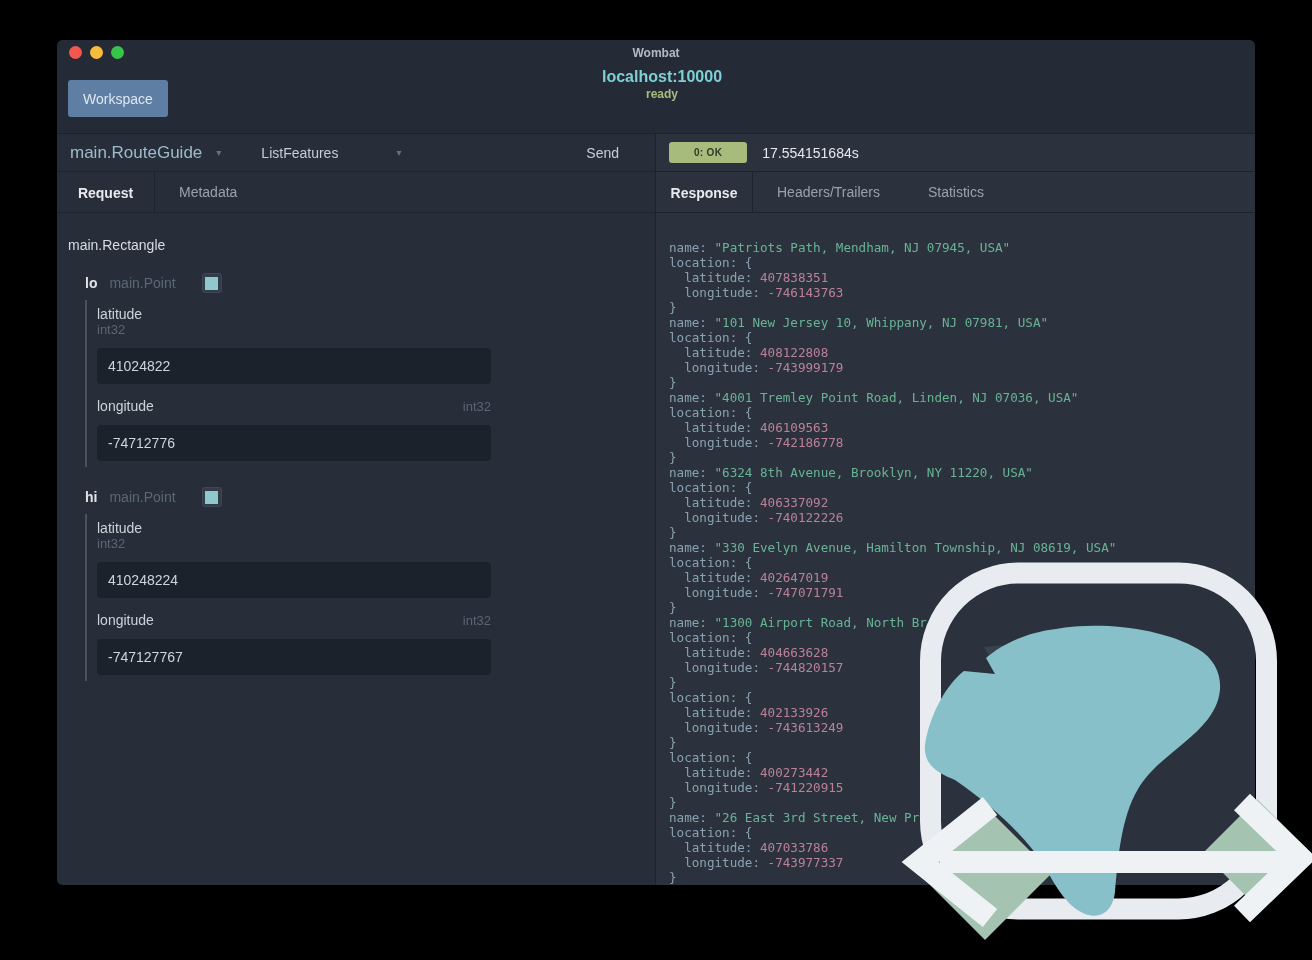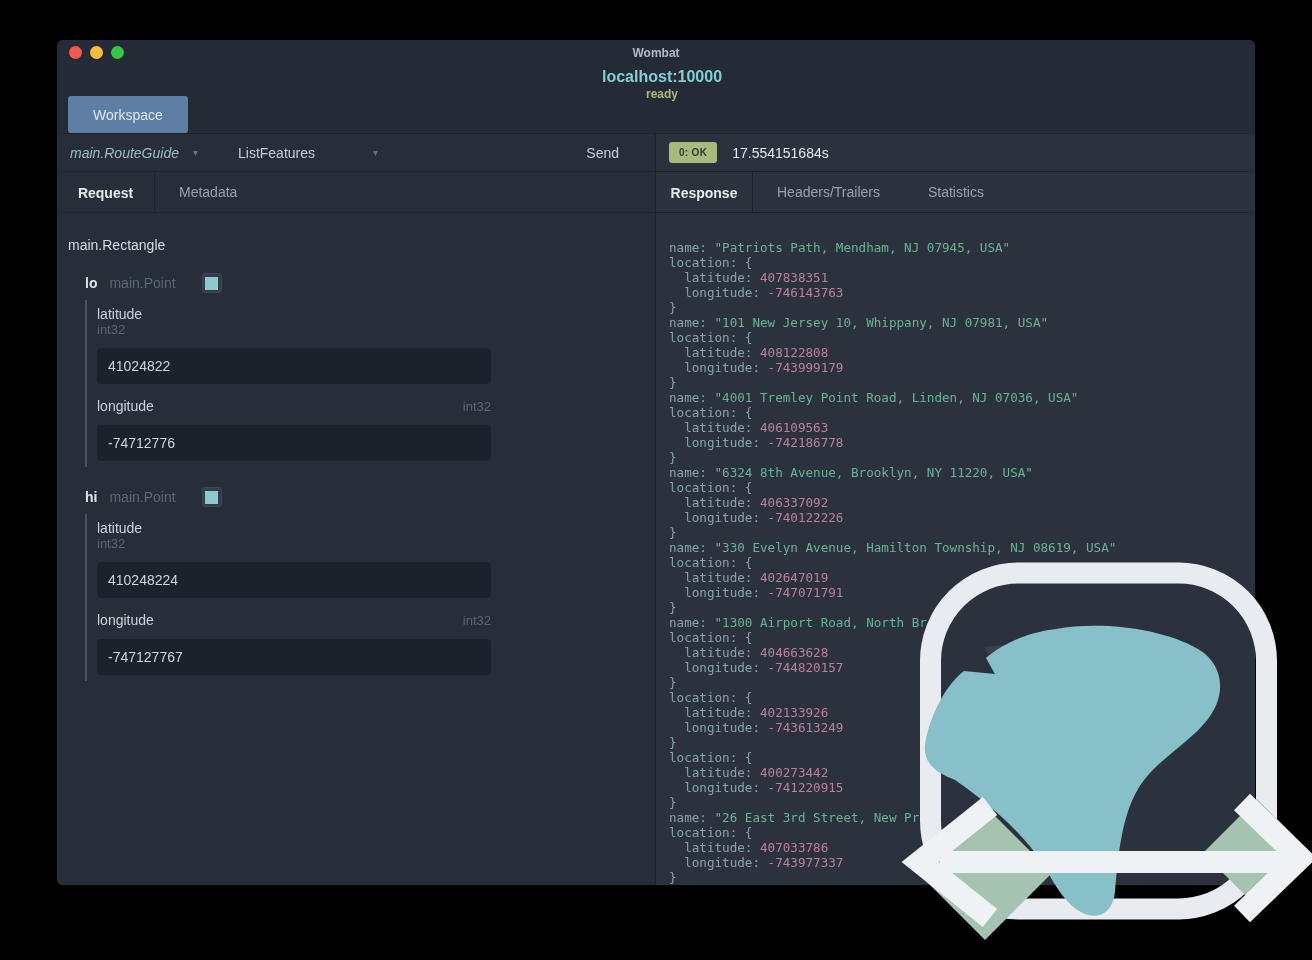--- a/index.html
+++ b/index.html
@@ -13,47 +13,47 @@
 
   
   .titlebar { height:24px; position:relative; background:#252b36; flex:none; }
   .traffic { position:absolute; left:12px; top:6px; display:flex; gap:8px; }
   .light { width:13px; height:13px; border-radius:50%; }
   .light.red { background:#f5564e; } .light.yellow { background:#f6bd3c; } .light.green { background:#35c549; }
   .win-title { text-align:center; font-size:12px; font-weight:bold; color:#b3bac4; line-height:26px; }
 
   
   .header { height:69px; position:relative; background:#252b36; flex:none; }
-  .workspace-btn { position:absolute; left:11px; top:32px; width:120px; height:37px;
+  .workspace-btn { position:absolute; left:11px; top:16px; width:100px; height:37px;
                    background:var(--c-workspace-btn,#5e7ea4); border:none; border-radius:3px;
                    color:#dfe7f0; font-size:14px; font-family:inherit; cursor:pointer; }
   .server-block { position:absolute; left:12px; right:0; top:2px; text-align:center; }
   .server-addr { font-size:16px; font-weight:bold; color:var(--c-accent-teal,#7ed0d5); line-height:21px; }
   .server-status { font-size:12px; font-weight:bold; color:var(--c-status-green,#a8bc7c); line-height:14px; }
 
   
   .main { flex:1; display:flex; flex-direction:row; min-height:0; border-top:1px solid #1d232c; }
   .left-col  { width:598px; flex:none; background:#272e39; display:flex; flex-direction:column; }
   .v-divider { width:1px; background:#1d232c; flex:none; }
   .right-col { flex:1; background:#2b323e; display:flex; flex-direction:column; min-width:0; }
 
   .toolbar { height:38px; flex:none; display:flex; align-items:center;
              border-bottom:1px solid #1d232c; }
   .tl-left { padding-left:13px; }
-  .svc-label { font-size:14px; color:#9dbccb;font-style:italic; }
+  .svc-label { font-size:17px; color:#9dbccb; }
   .chev { font-size:10px; color:#667180; margin-left:14px; }
   .method-label { font-size:14px; color:#c6cdd5; margin-left:40px; }
   .chev2 { margin-left:58px; }
   .send-btn { margin-left:auto; margin-right:36px; background:none; border:none;
               color:#c9d0d8; font-size:14px; font-family:inherit; cursor:pointer; }
 
   .tl-right { padding-left:13px; }
   .status-badge { display:inline-block; background:var(--c-badge-bg,#a7bb7d);
                   color:var(--c-badge-text,#333a26); font-size:10px; font-weight:bold;
-                  padding:5px 10px; border-radius:3px; letter-spacing:.3px; }
+                  padding:5px 25px; border-radius:3px; letter-spacing:.3px; }
   .duration { margin-left:15px; color:#e5e9ed; font-size:14px; }
 
   .tabsrow { height:41px; flex:none; display:flex; align-items:stretch;
              border-bottom:1px solid #1d232c; }
   .tab { display:flex; align-items:center; justify-content:center;
          font-size:14px; color:#98a2ae; cursor:pointer; padding:0 24px; }
   .tab.active { color:#e8ebee; font-weight:bold; border-right:1px solid #1d232c;
                 margin-bottom:-1px; }
   .tab.req  { width:98px; padding:0; }
   .tab.resp { width:97px; padding:0; }

